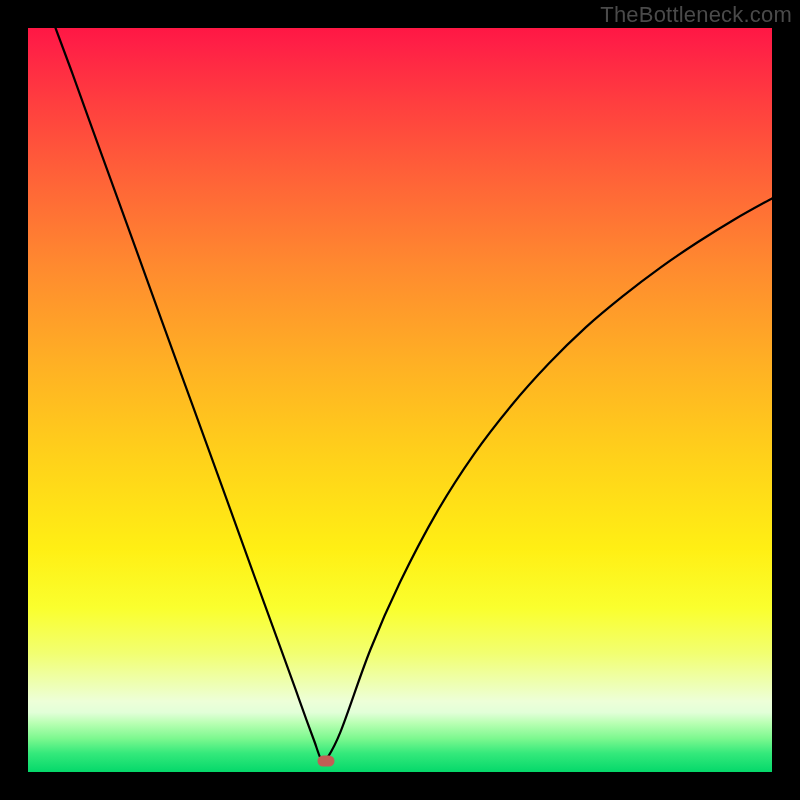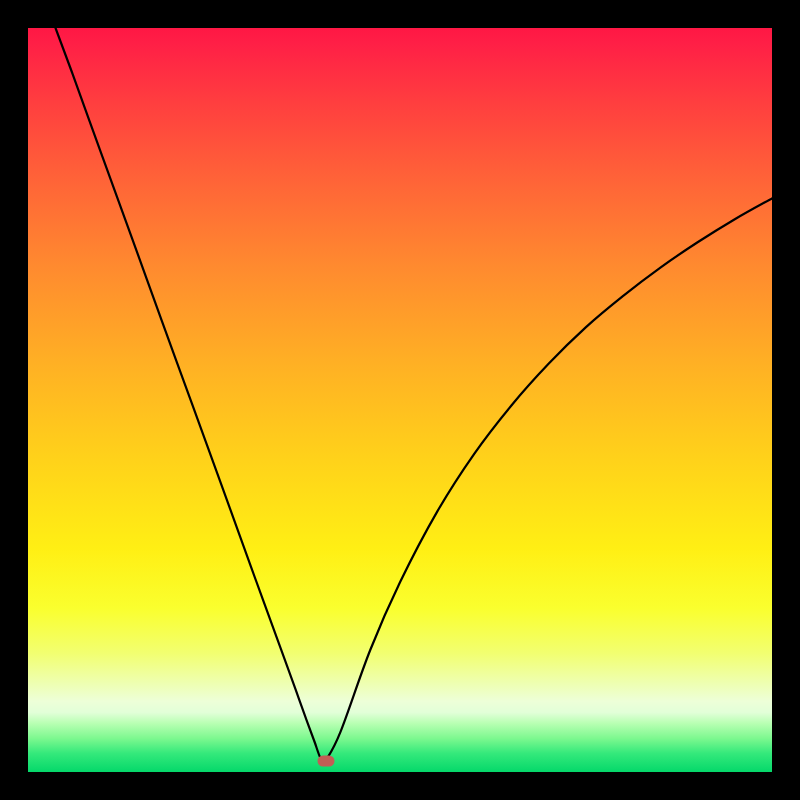--- a/index.html
+++ b/index.html
@@ -52,20 +52,21 @@
     height: 11px;
     background: #c25d55;
     border-radius: 6px;
     transform: translate(-50%, -50%);
   }
 </style>
 </head>
 <body>
 
 <div class="frame">
+  <div class="watermark">TheBottleneck.com</div>
   <div class="plot">
     <svg class="gradient" viewBox="0 0 744 744" preserveAspectRatio="none">
       <defs>
         <linearGradient id="bg" x1="0" y1="0" x2="0" y2="1">
             <stop offset="0%" stop-color="#ff1744"></stop>
             <stop offset="2%" stop-color="#ff1f46"></stop>
             <stop offset="10%" stop-color="#ff3e3f"></stop>
             <stop offset="20%" stop-color="#ff6238"></stop>
             <stop offset="32%" stop-color="#ff8a2f"></stop>
             <stop offset="45%" stop-color="#ffb024"></stop>

